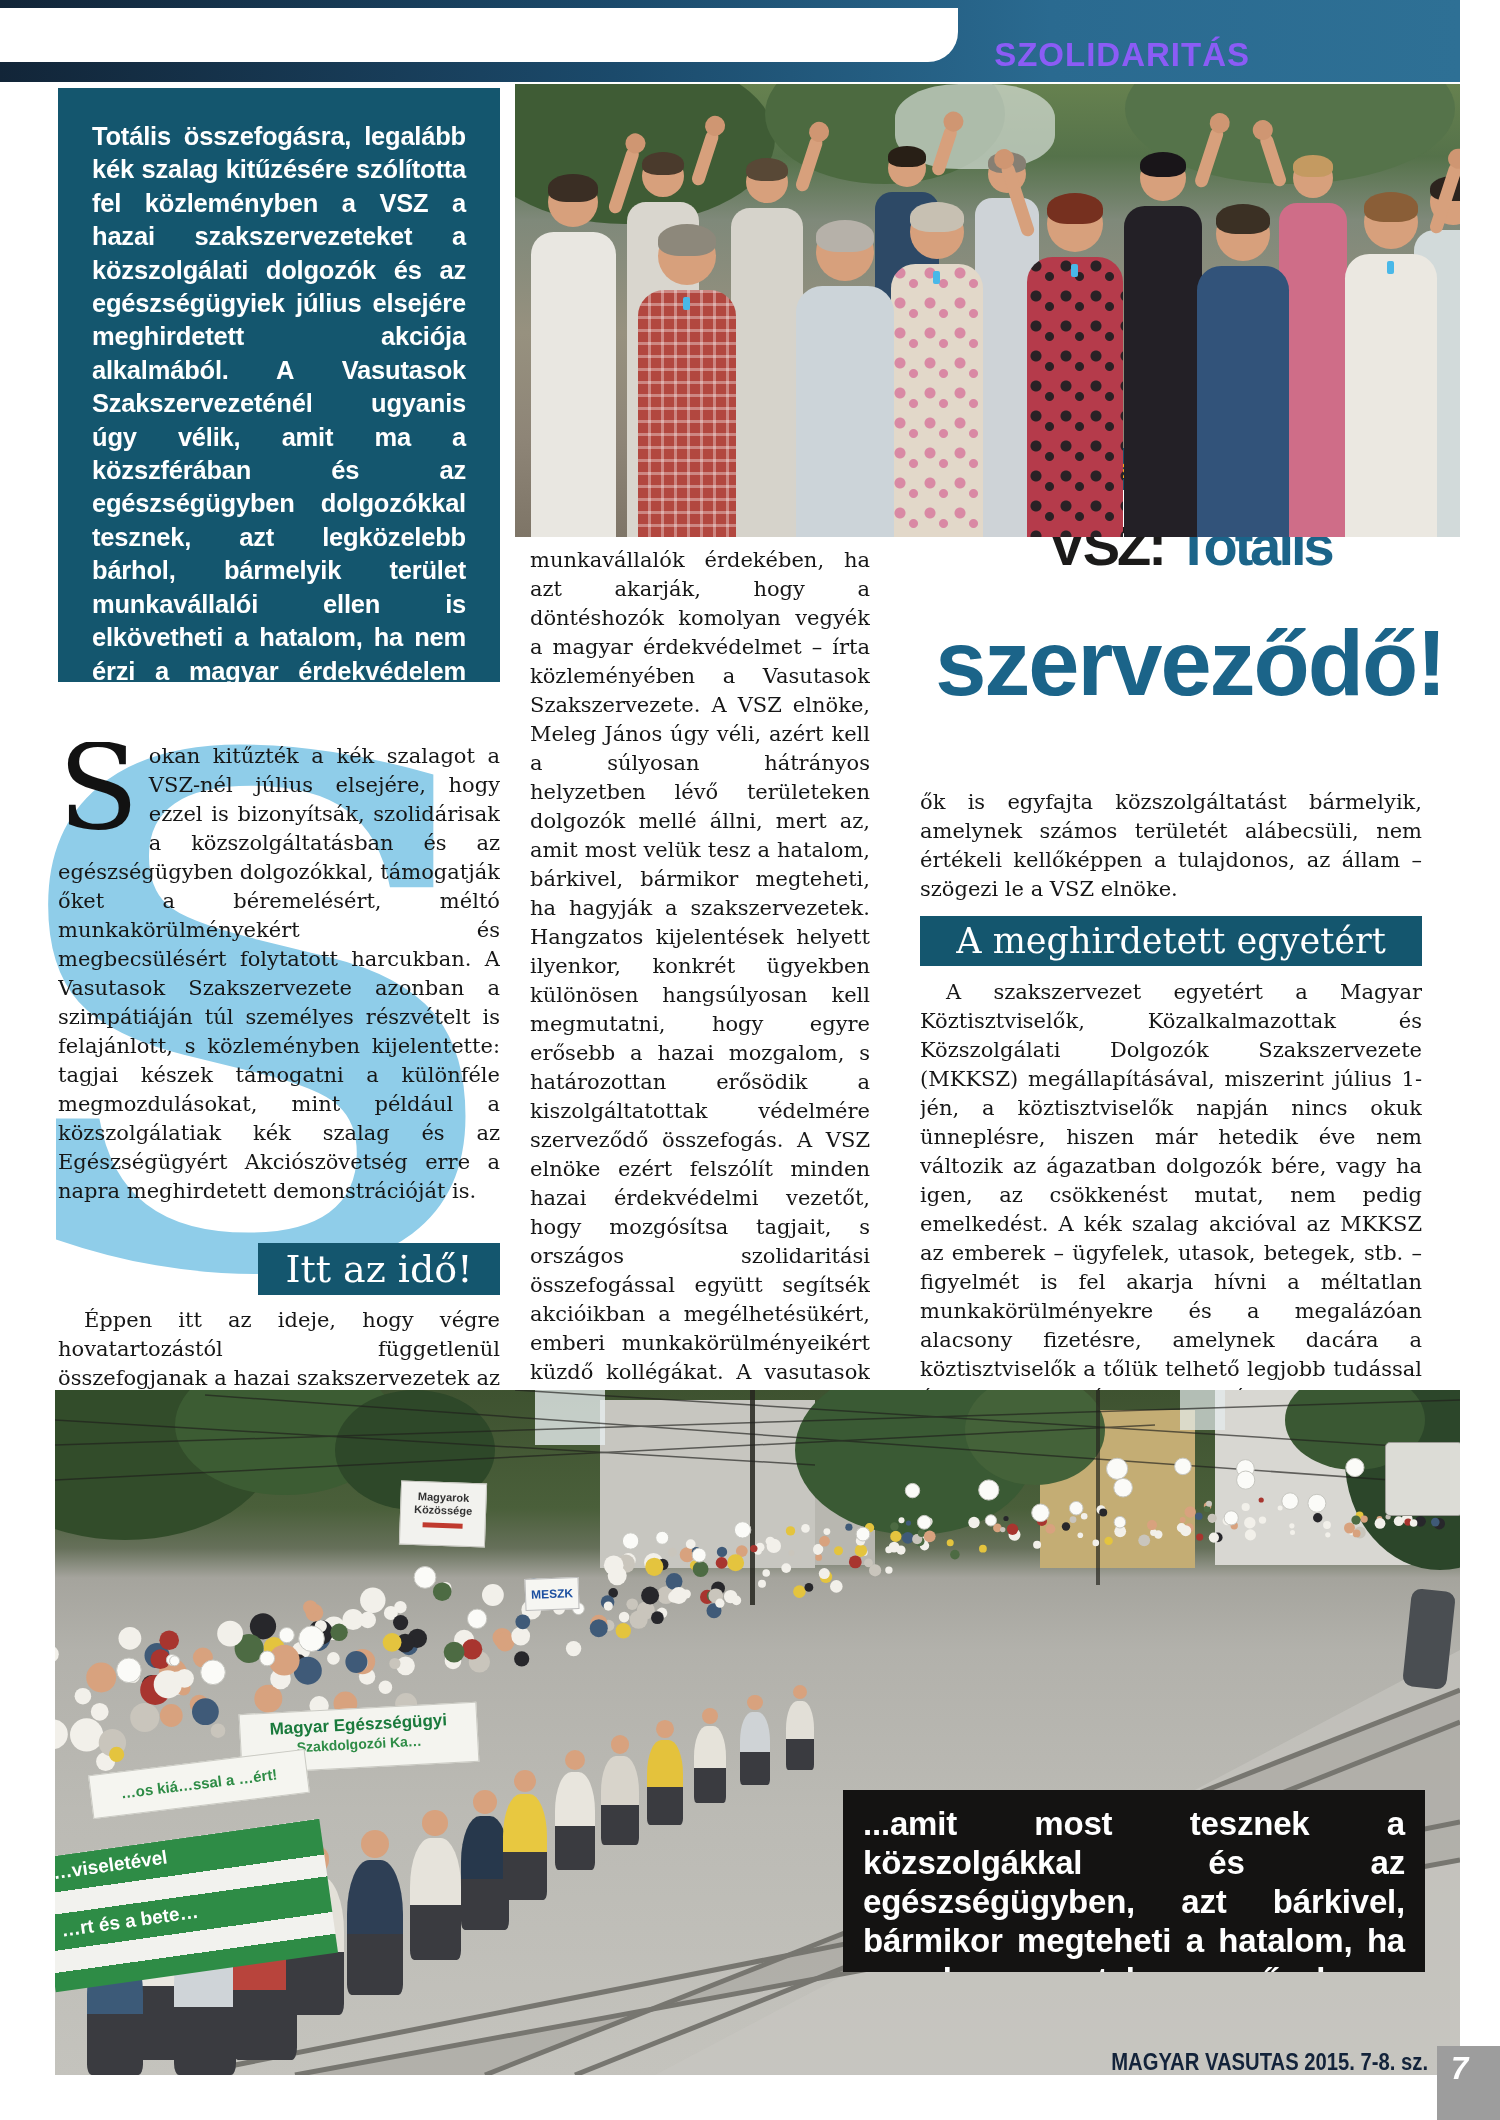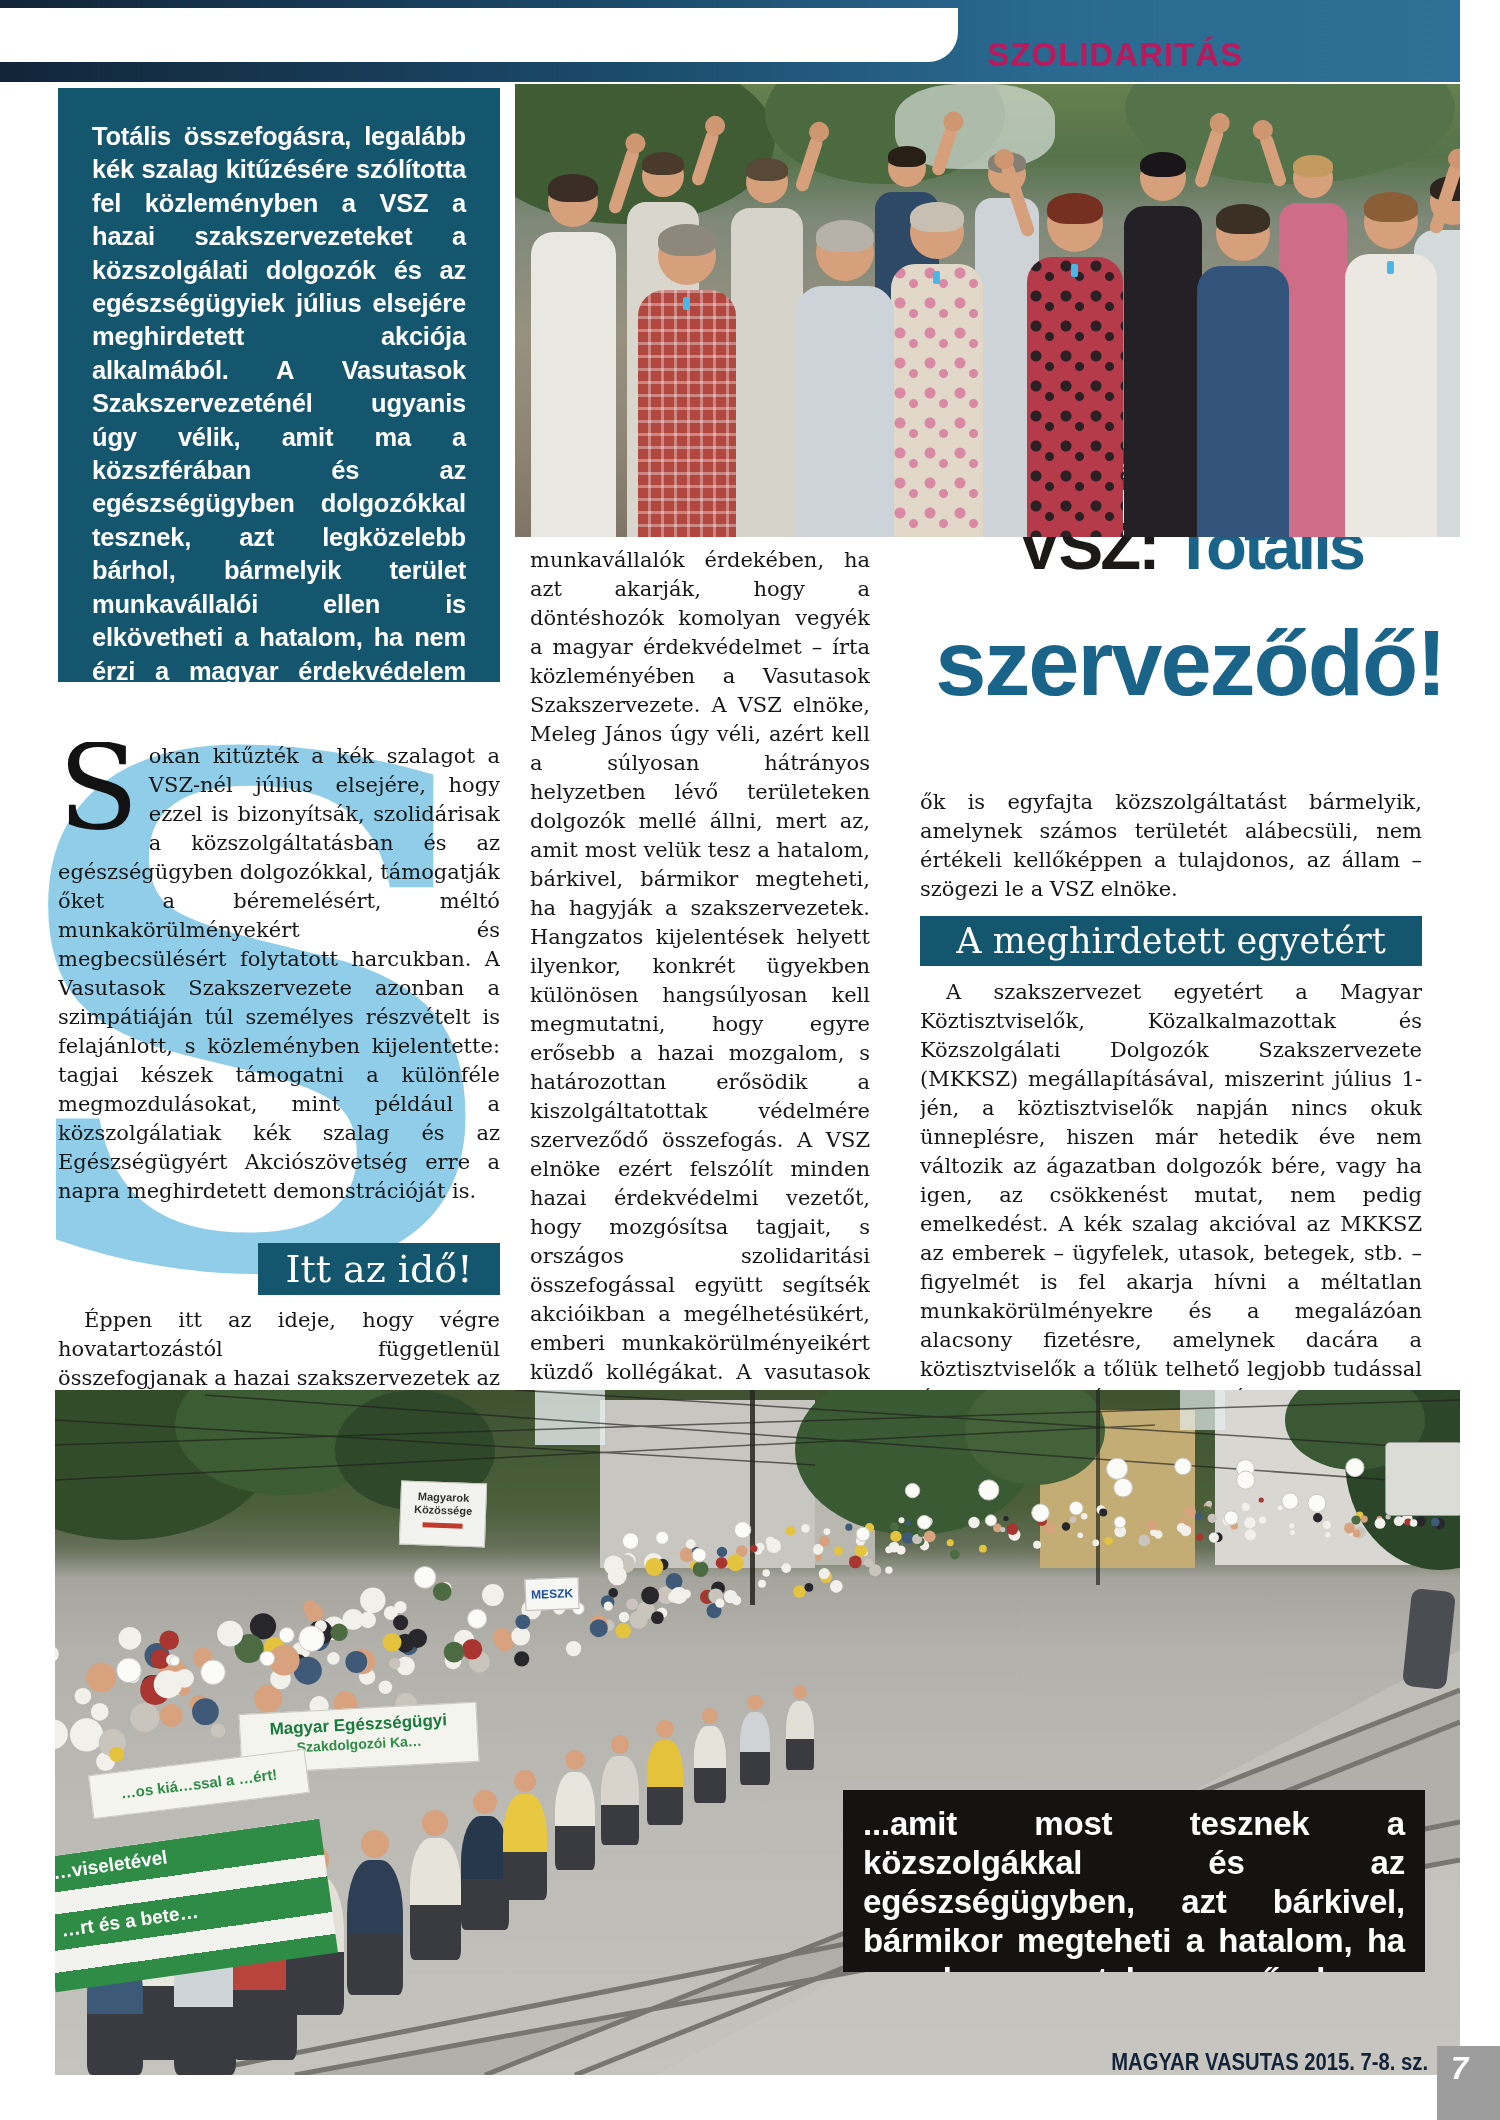--- a/index.html
+++ b/index.html
@@ -4,21 +4,21 @@
 <style>
   html,body{margin:0;padding:0;background:#6e6e6e;}
   .page{position:relative;width:1500px;height:2120px;background:#ffffff;overflow:hidden;
         font-family:"Liberation Sans",sans-serif;}
 
   
   .hdr-bar{position:absolute;left:0;top:0;width:1460px;height:82px;
            background:linear-gradient(90deg,#122538 0%,#1b4a6b 42%,#2a6a90 72%,#2e7095 100%);}
   .hdr-tab{position:absolute;left:0;top:8px;width:958px;height:54px;background:#fff;
            border-bottom-right-radius:30px;}
-  .hdr-label{position:absolute;top:36px;right:257px;color:#be185d;font-weight:bold;
+  .hdr-label{position:absolute;top:36px;right:250px;color:#8b5cf6;font-weight:bold;
              font-size:33px;letter-spacing:1px;z-index:3;}
 
   
   .intro{position:absolute;left:58px;top:88px;width:442px;height:594px;background:#14566e;
          box-sizing:border-box;padding:32px 34px 0 34px;color:#fff;font-weight:bold;
          font-size:25.5px;line-height:33.4px;text-align:justify;letter-spacing:-0.2px;overflow:hidden;}
 
   
   .body-text{position:absolute;font-family:"DejaVu Serif",serif;font-size:21px;line-height:29px;
              color:#161616;text-align:justify;overflow:hidden;}
@@ -53,21 +53,21 @@
           background-size:30px 30px;}
 
   .photo-caption{position:absolute;left:920px;top:448px;width:540px;height:42px;background:#1d4f66;
                  clip-path:polygon(18px 0,100% 0,100% 100%,0 100%);color:#f5a51f;font-style:italic;
                  font-weight:bold;font-size:27px;line-height:42px;text-align:center;z-index:4;
                  text-shadow:1px 1px 0 rgba(0,0,0,.5);}
 
   
   .hl{position:absolute;left:920px;top:490px;width:540px;height:268px;background:#fff;z-index:3;
       text-align:center;font-weight:bold;}
-  .hl .l1{font-size:67px;line-height:112px;letter-spacing:-3px;white-space:nowrap;}
+  .hl .l1{font-size:56px;line-height:112px;letter-spacing:-3px;white-space:nowrap;}
   .hl .l2{font-size:92px;line-height:122px;letter-spacing:-2px;white-space:nowrap;}
   .hl-black{color:#1b1a19;} .hl-teal{color:#1b6489;}
 
   
   .photo-bottom{position:absolute;left:55px;top:1390px;width:1405px;height:685px;overflow:hidden;
                 background:linear-gradient(180deg,#3e5230 0px,#4a5f3a 118px,#66705a 158px,#a5a49d 188px,#b2b1ab 260px,#bbbab4 420px,#c4c3bd 685px);}
   .photo-bottom svg{position:absolute;left:0;top:0;}
   #bigfigs{position:absolute;left:0;top:0;right:0;bottom:0;}
   .bfig{position:absolute;}
   .bf-head{position:absolute;border-radius:50%;background:#d8a27e;}

